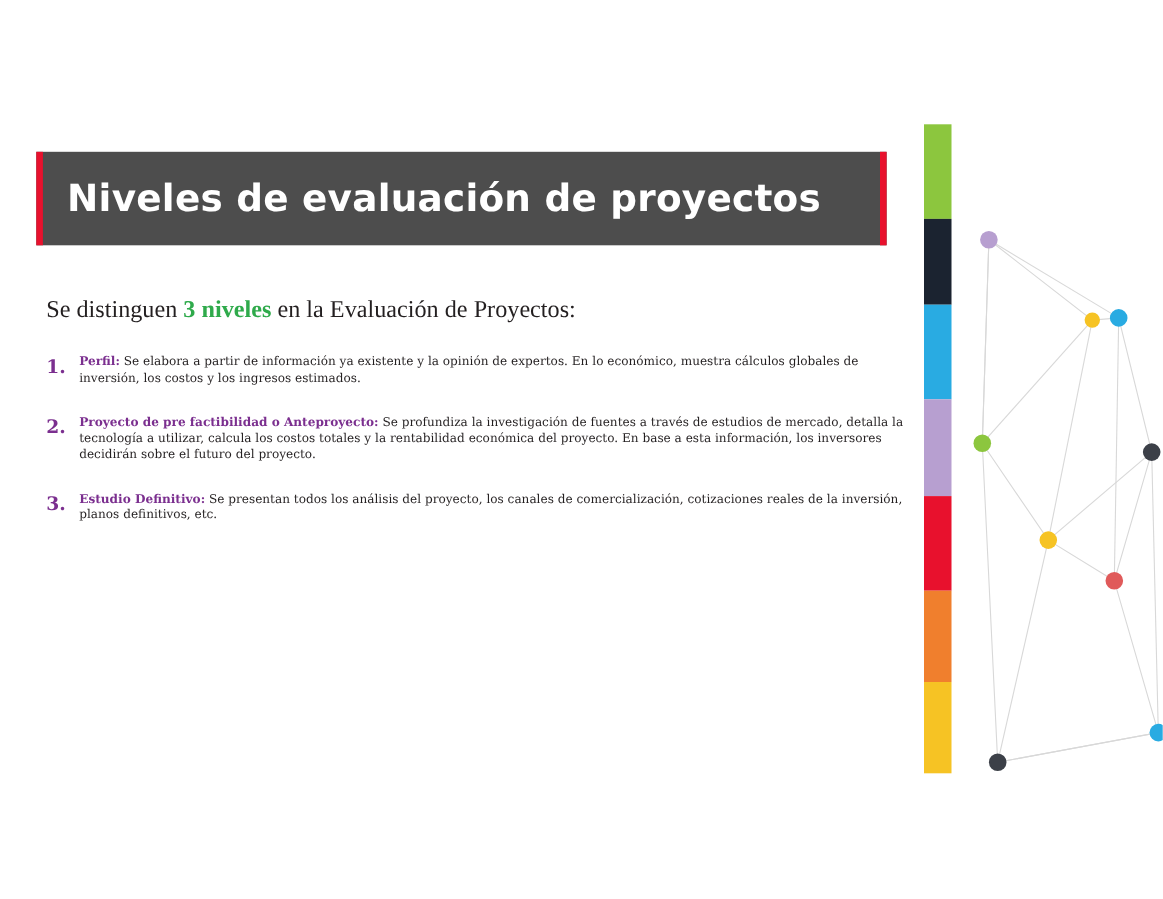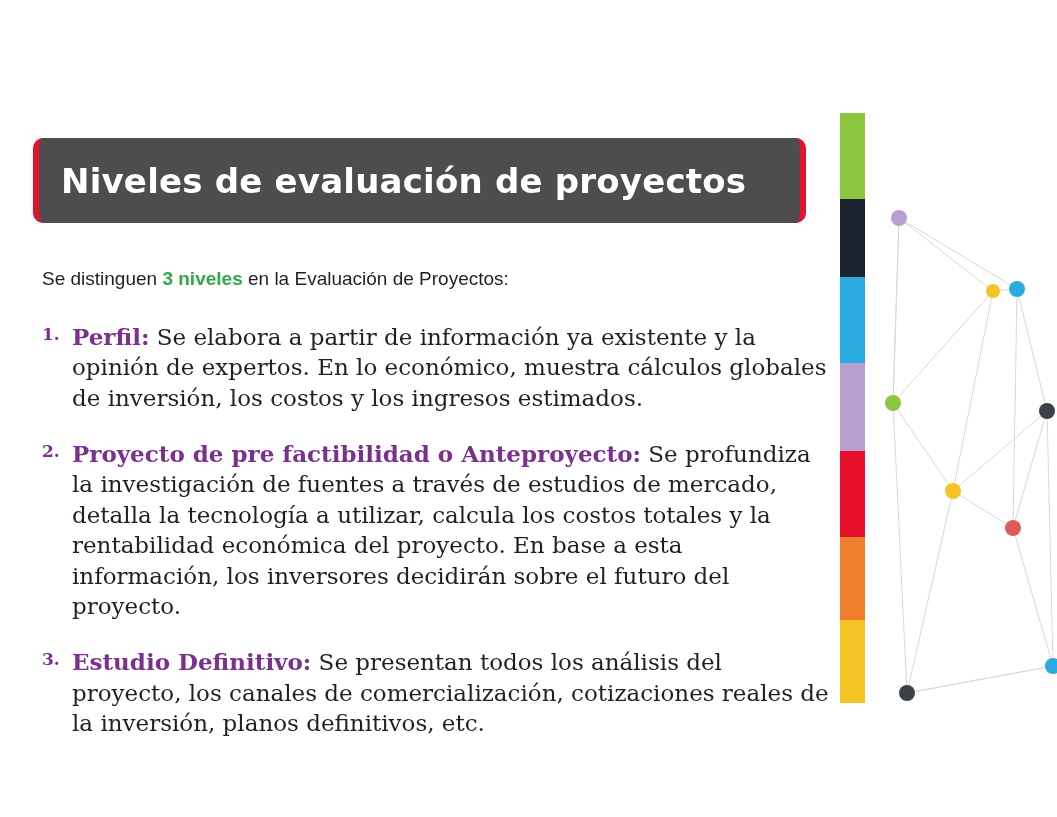--- a/index.html
+++ b/index.html
@@ -30,39 +30,38 @@
     left: 33px;
     top: 138px;
     width: 773px;
     height: 85px;
     background: #4d4d4d;
     border-left: 6px solid #e8112d;
     border-right: 6px solid #e8112d;
     box-sizing: border-box;
     display: flex;
     align-items: center;
-    border-radius: 10px;
   }
   .title-text {
     color: #ffffff;
     font-size: 34px;
     font-weight: bold;
     letter-spacing: 0.2px;
     padding-left: 22px;
     font-family: "DejaVu Sans", sans-serif;
   }
 
   
   .intro {
     position: absolute;
     left: 42px;
     top: 268px;
-    font-size: 19px;
+    font-size: 22px;
     color: #231f20;
-    font-family: Liberation Sans, sans-serif;
+    font-family: Liberation Serif, serif;
   }
   .intro .hl {
     color: #2faa4b;
     font-weight: bold;
   }
 
   .list {
     position: absolute;
     left: 42px;
     top: 322px;
@@ -78,21 +77,21 @@
     flex: 0 0 30px;
     color: #7b2f8f;
     font-weight: bold;
     font-size: 17px;
     font-family: "DejaVu Serif", serif;
     line-height: 1.32;
     padding-top: 1px;
   }
   .list-body {
     flex: 1 1 auto;
-    font-size: 23px;
+    font-size: 11px;
     color: #231f20;
     line-height: 1.32;
     font-family: "DejaVu Serif", serif;
   }
   .list-lead {
     color: #7b2f8f;
     font-weight: bold;
   }
 
   

